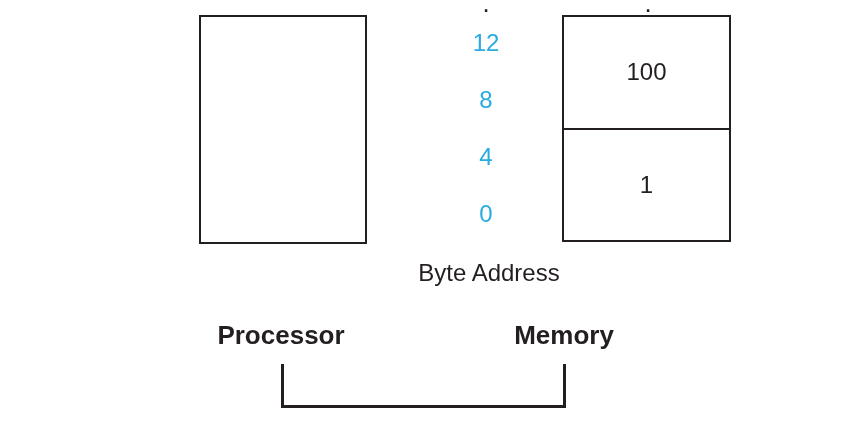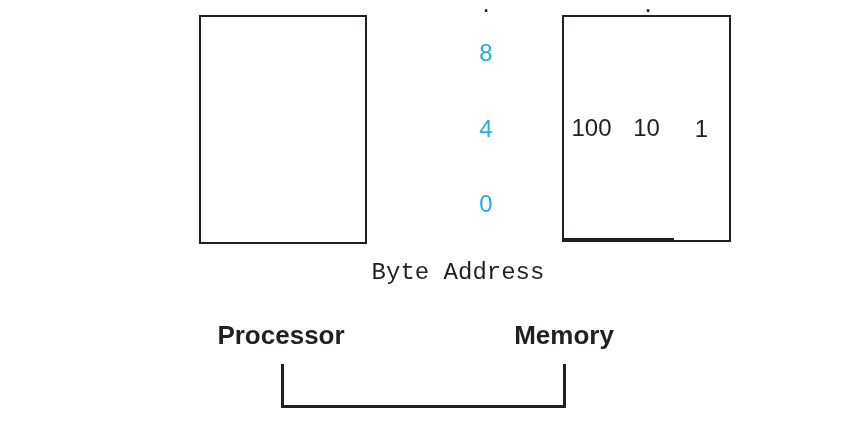--- a/index.html
+++ b/index.html
@@ -61,21 +61,21 @@
     color: var(--address_accent);
   }
 
   
   .memory-table {
     position: absolute;
     left: 562px; top: 15px;
     width: 169px; height: 227px;
     border: 2.5px solid var(--ink);
     display: flex;
-    flex-direction: row;
+    flex-direction: column;
     background: var(--background);
   }
   .memory-cell {
     flex: 1;
     display: flex;
     align-items: center;
     justify-content: center;
     font-size: 24px;
     color: var(--ink);
     border-bottom: 2.5px solid var(--ink);
@@ -84,21 +84,21 @@
 
   
   .col-label {
     position: absolute;
     top: 259px;
     font-size: 24px;
     color: var(--ink);
     text-align: center;
     white-space: nowrap;
   }
-  .byte-address-label { left: 363px; width: 190px; font-family: Liberation Mono, monospace; }
+  .byte-address-label { left: 394px; width: 190px; }
   .data-label { left: 606px; width: 80px; }
 
   
   .block-label {
     position: absolute;
     top: 320px;
     font-size: 26px;
     font-weight: bold;
     color: var(--ink);
     text-align: center;
@@ -121,28 +121,28 @@
 <body>
 
 <div class="canvas">
 
   <div class="processor-box"></div>
 
   <div class="dot addr-dot">·</div>
   <div class="dot data-dot">·</div>
 
   <div class="address-col">
+    <div class="address-cell">12</div>
     <div class="address-cell">8</div>
     <div class="address-cell">4</div>
     <div class="address-cell">0</div>
   </div>
 
   <div class="memory-table">
     <div class="memory-cell">100</div>
-    <div class="memory-cell">10</div>
     <div class="memory-cell">1</div>
   </div>
 
   <div class="col-label byte-address-label">Byte Address</div>
 
   <div class="block-label memory-label">Memory</div>
   <div class="block-label processor-label">Processor</div>
 
   <div class="connector"></div>
 

